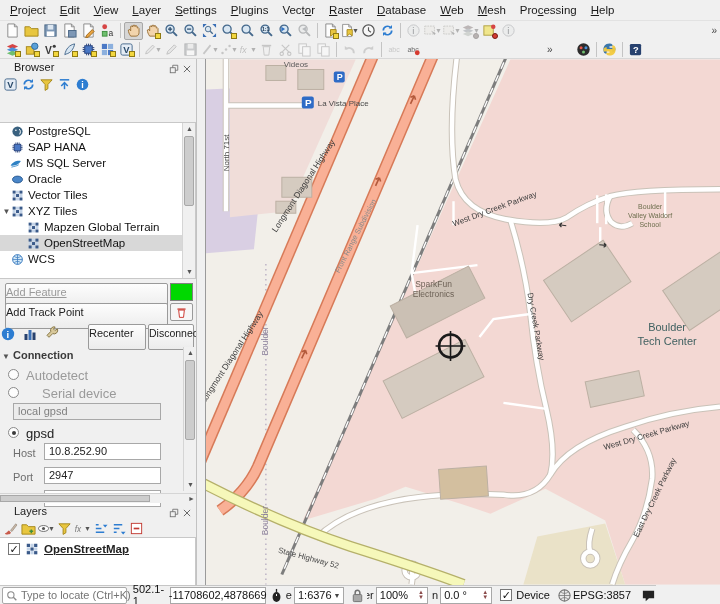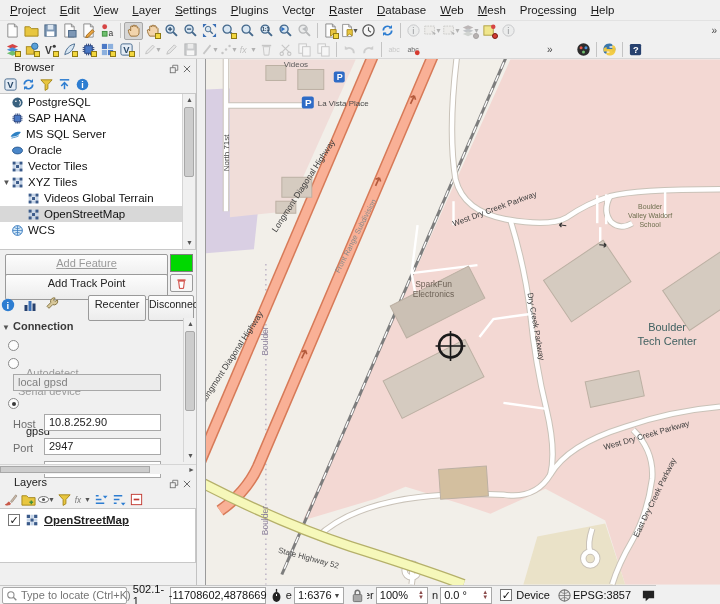--- a/index.html
+++ b/index.html
@@ -30,45 +30,45 @@
   .main { position:absolute; top:59px; left:0; width:720px; height:526px; }
   .leftdock { position:absolute; left:0; top:0; width:197px; height:526px; background:#f0f0f0; border-right:1px solid #c2c2c2; overflow:hidden; }
   .panel-title { position:relative; height:16px; line-height:16px; padding-left:14px; color:#1a1a1a; font-size:11px; }
   .dockbtns { position:absolute; right:4px; top:3px; display:flex; gap:3px; }
   .dockbtns svg { width:10px; height:10px; }
 
   .ptoolbar { height:18px; display:flex; align-items:center; padding-left:1px; }
   .ptoolbar .tbtn { width:18px; }
 
   
-  .tree { position:relative; height:157px; background:#fff; border:1px solid #c8c8c8; border-left:none; margin-right:0; overflow:hidden; }
+  .tree { position:relative; height:157px; background:#fff; border:1px solid #c8c8c8; border-left:none; margin-right:0; overflow:hidden;margin-top:29px; }
   .trow { height:16px; display:flex; align-items:center; white-space:nowrap; }
   .trow.seld { background:#d8d8d8; }
   .trow .exp { width:9px; font-size:8px; color:#555; text-align:center; flex:none; }
   .trow svg { width:13px; height:13px; margin-right:4px; flex:none; }
   .trow .tlabel { font-size:11.5px; color:#111; }
 
   .vscroll { position:absolute; right:0; top:0; bottom:0; width:13px; background:#f0f0f0; border-left:1px solid #d5d5d5; }
   .vscroll .arr { position:absolute; left:0; width:13px; height:12px; font-size:7px; color:#555; text-align:center; line-height:12px; }
   .vscroll .arr.up { top:0; } .vscroll .arr.dn { bottom:0; }
   .vscroll .thumb { position:absolute; left:1px; width:10px; background:#cdcdcd; border:1px solid #a8a8a8; border-radius:2px; }
 
   
   .gps-body { position:relative; height:224px; }
-  .gbtn { position:absolute; height:26px; background:linear-gradient(#fdfdfd,#ececec); border:1px solid #9a9a9a; border-radius:2px; text-align:center; line-height:16px; font-size:11px; color:#222; }
+  .gbtn { position:absolute; height:26px; background:linear-gradient(#fdfdfd,#ececec); border:1px solid #9a9a9a; border-radius:2px; line-height:16px; font-size:11px; color:#222; }
   .gbtn.disab { color:#9a9a9a; }
   .swatch { position:absolute; border:1px solid #808080; }
   .iconbtn { position:absolute; width:22px; height:18px; background:#f6f6f6; border:1px solid #9a9a9a; border-radius:2px; display:flex; align-items:center; justify-content:center; }
   .iconbtn svg { width:13px; height:13px; }
   .ricon { position:absolute; width:16px; height:16px; } .ricon svg { width:16px; height:16px; }
   .conn-head { position:absolute; left:2px; font-weight:bold; color:#3a3a3a; font-size:11px; }
   .conn-head .arr { font-size:8px; color:#555; font-weight:normal; }
   .radio { position:absolute; width:11px; height:11px; border:1px solid #8a8a8a; border-radius:50%; background:#fdfdfd; }
   .radio.on::after { content:""; position:absolute; left:2.5px; top:2.5px; width:4px; height:4px; border-radius:50%; background:#3a3a3a; }
-  .rlabel { position:absolute; font-size:11px;margin-top:28px; }
+  .rlabel { position:absolute; font-size:13px; }
   .rlabel.disab { color:#9a9a9a; }
   .gfield { position:absolute; height:17px; border:1px solid #a8a8a8; background:#fff; font-size:11px; line-height:15px; padding-left:4px; color:#222; }
   .gfield.disab { background:#ececec; color:#808080; }
   .glabel { position:absolute; font-size:11px; color:#6e6e6e; }
   .hscroll { position:absolute; left:0; right:0; height:10px; background:#f0f0f0; border-top:1px solid #d5d5d5; }
   .hscroll .thumb { position:absolute; left:0; top:1px; width:150px; height:7px; background:#cdcdcd; border:1px solid #a8a8a8; }
   .hscroll .arr { position:absolute; right:1px; top:0; font-size:7px; color:#555; line-height:10px; }
 
   
   .layers-list { position:relative; height:55px; background:#fff; border:1px solid #c8c8c8; border-left:none; }
@@ -764,21 +764,21 @@
               <svg>
                 <use href="#s-tiles"></use>
               </svg>
               <span class="tlabel">XYZ Tiles</span>
             </div>
             <div class="trow" style="padding-left: 18px;">
               <span class="exp"></span>
               <svg>
                 <use href="#s-tiles"></use>
               </svg>
-              <span class="tlabel">Videos Global Terrain</span>
+              <span class="tlabel">Mapzen Global Terrain</span>
             </div>
             <div class="trow seld" style="padding-left: 18px;">
               <span class="exp"></span>
               <svg>
                 <use href="#s-tiles"></use>
               </svg>
               <span class="tlabel">OpenStreetMap</span>
             </div>
             <div class="trow" style="padding-left: 2px;">
               <span class="exp"></span>
@@ -815,21 +815,21 @@
               <use href="#s-wrench"></use>
             </svg></span>
         <div class="gbtn" style="left:88px;top:45px;width:58px"><span>Recenter</span></div>
         <div class="gbtn" style="left:148px;top:45px;width:46px;font-size:10.5px"><span>Disconnect</span></div>
 
         <div class="conn-head" style="top:70px"><span class="arr">▼</span> <span>Connection</span></div>
 
         <span class="radio" style="left:8px;top:90px"></span>
         <span class="rlabel disab" style="left:26px;top:89px">Autodetect</span>
         <span class="radio" style="left:8px;top:108px"></span>
-        <span class="rlabel disab" style="left:18px;top:107px">Serial device</span>
+        <span class="rlabel disab" style="left:42px;top:107px">Serial device</span>
         <div class="gfield disab" style="left:13px;top:124px;width:148px">local gpsd</div>
         <span class="radio on" style="left:8px;top:148px"></span>
         <span class="rlabel" style="left:26px;top:147px">gpsd</span>
 
         <span class="glabel" style="left:13px;top:168px">Host</span>
         <div class="gfield" style="left:44px;top:164px;width:117px">10.8.252.90</div>
         <span class="glabel" style="left:13px;top:192px">Port</span>
         <div class="gfield" style="left:44px;top:188px;width:117px">2947</div>
         <span class="glabel" style="left:13px;top:214px">Device</span>
         <div class="gfield" style="left:44px;top:211px;width:117px"></div>

